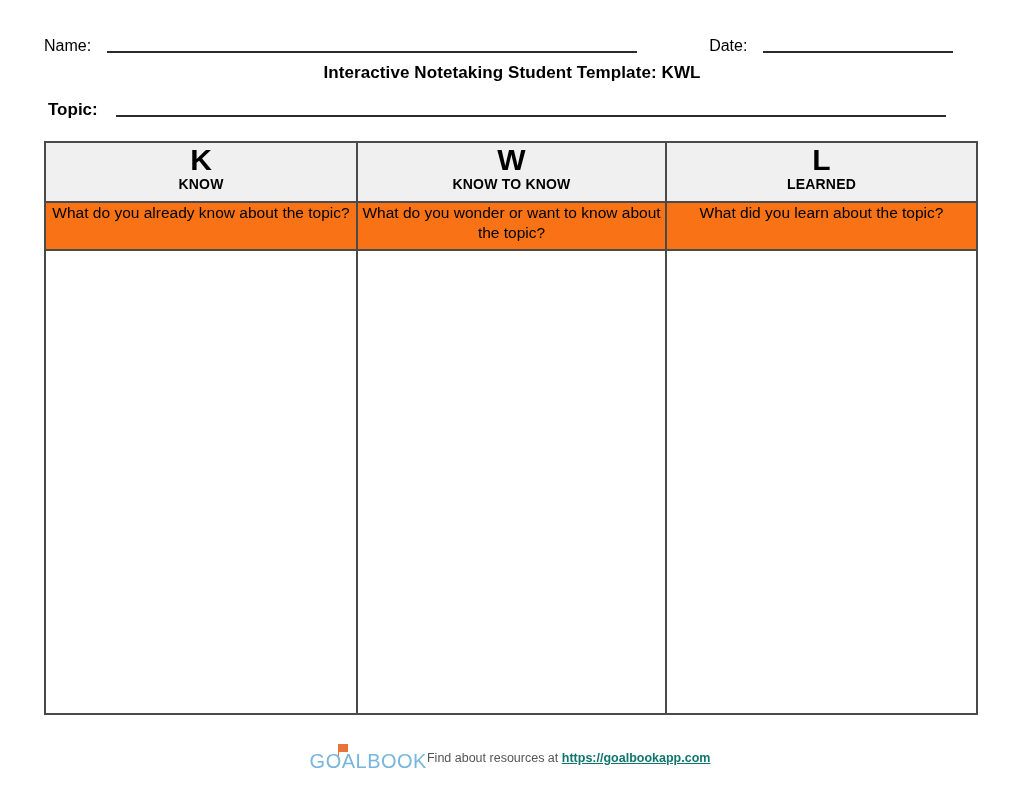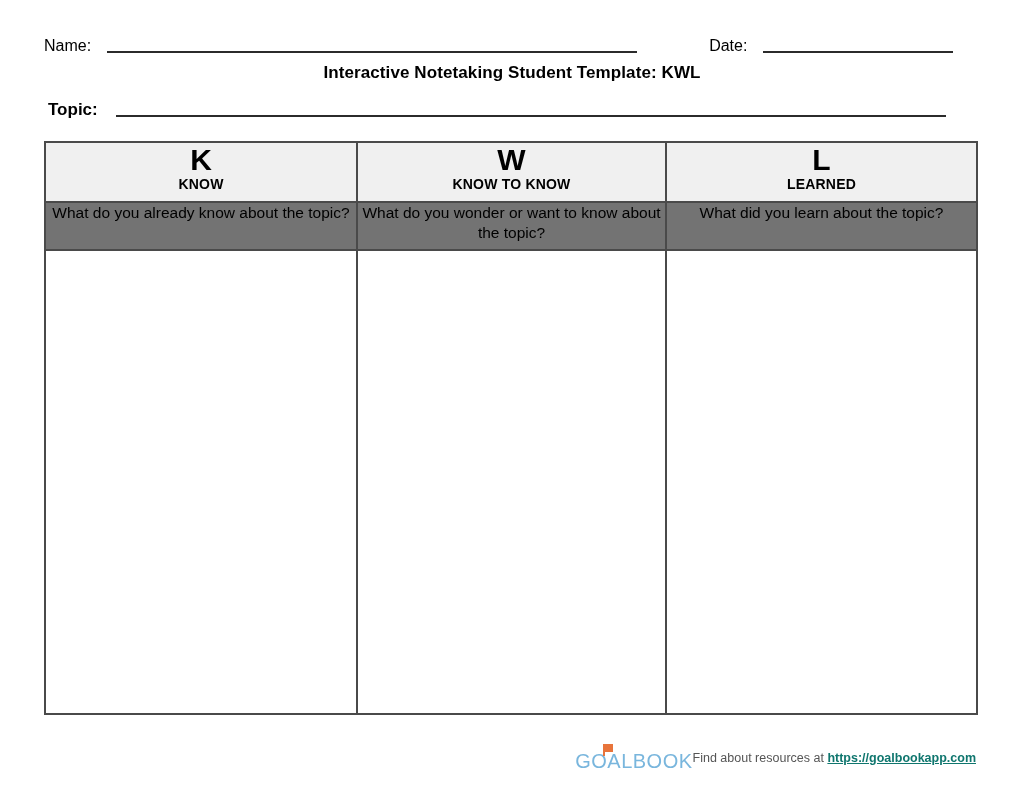--- a/index.html
+++ b/index.html
@@ -105,21 +105,21 @@
   }
   .hdr-word {
     font-size: 14px;
     font-weight: bold;
     line-height: 17px;
     display: block;
     letter-spacing: 0.2px;
   }
 
   .prompt-cell {
-    background: #737373;
+    background: #f97316;
     text-align: center;
     height: 46px;
     padding: 5px 8px;
     font-size: 15.5px;
     line-height: 20px;
     vertical-align: top;
   }
 
   .body-cell {
     background: #ffffff;
@@ -128,21 +128,21 @@
 
   
   .footer {
     position: absolute;
     left: 44px;
     top: 738px;
     width: 932px;
     height: 40px;
     display: flex;
     align-items: center;
-    justify-content: flex-end;
+    justify-content: center;
   }
   .logo {
     position: relative;
     display: inline-block;
     font-size: 20px;
     letter-spacing: 0.5px;
     color: #79b6dd;
     font-family: "Liberation Sans", sans-serif;
     line-height: 22px;
     padding-top: 6px;

